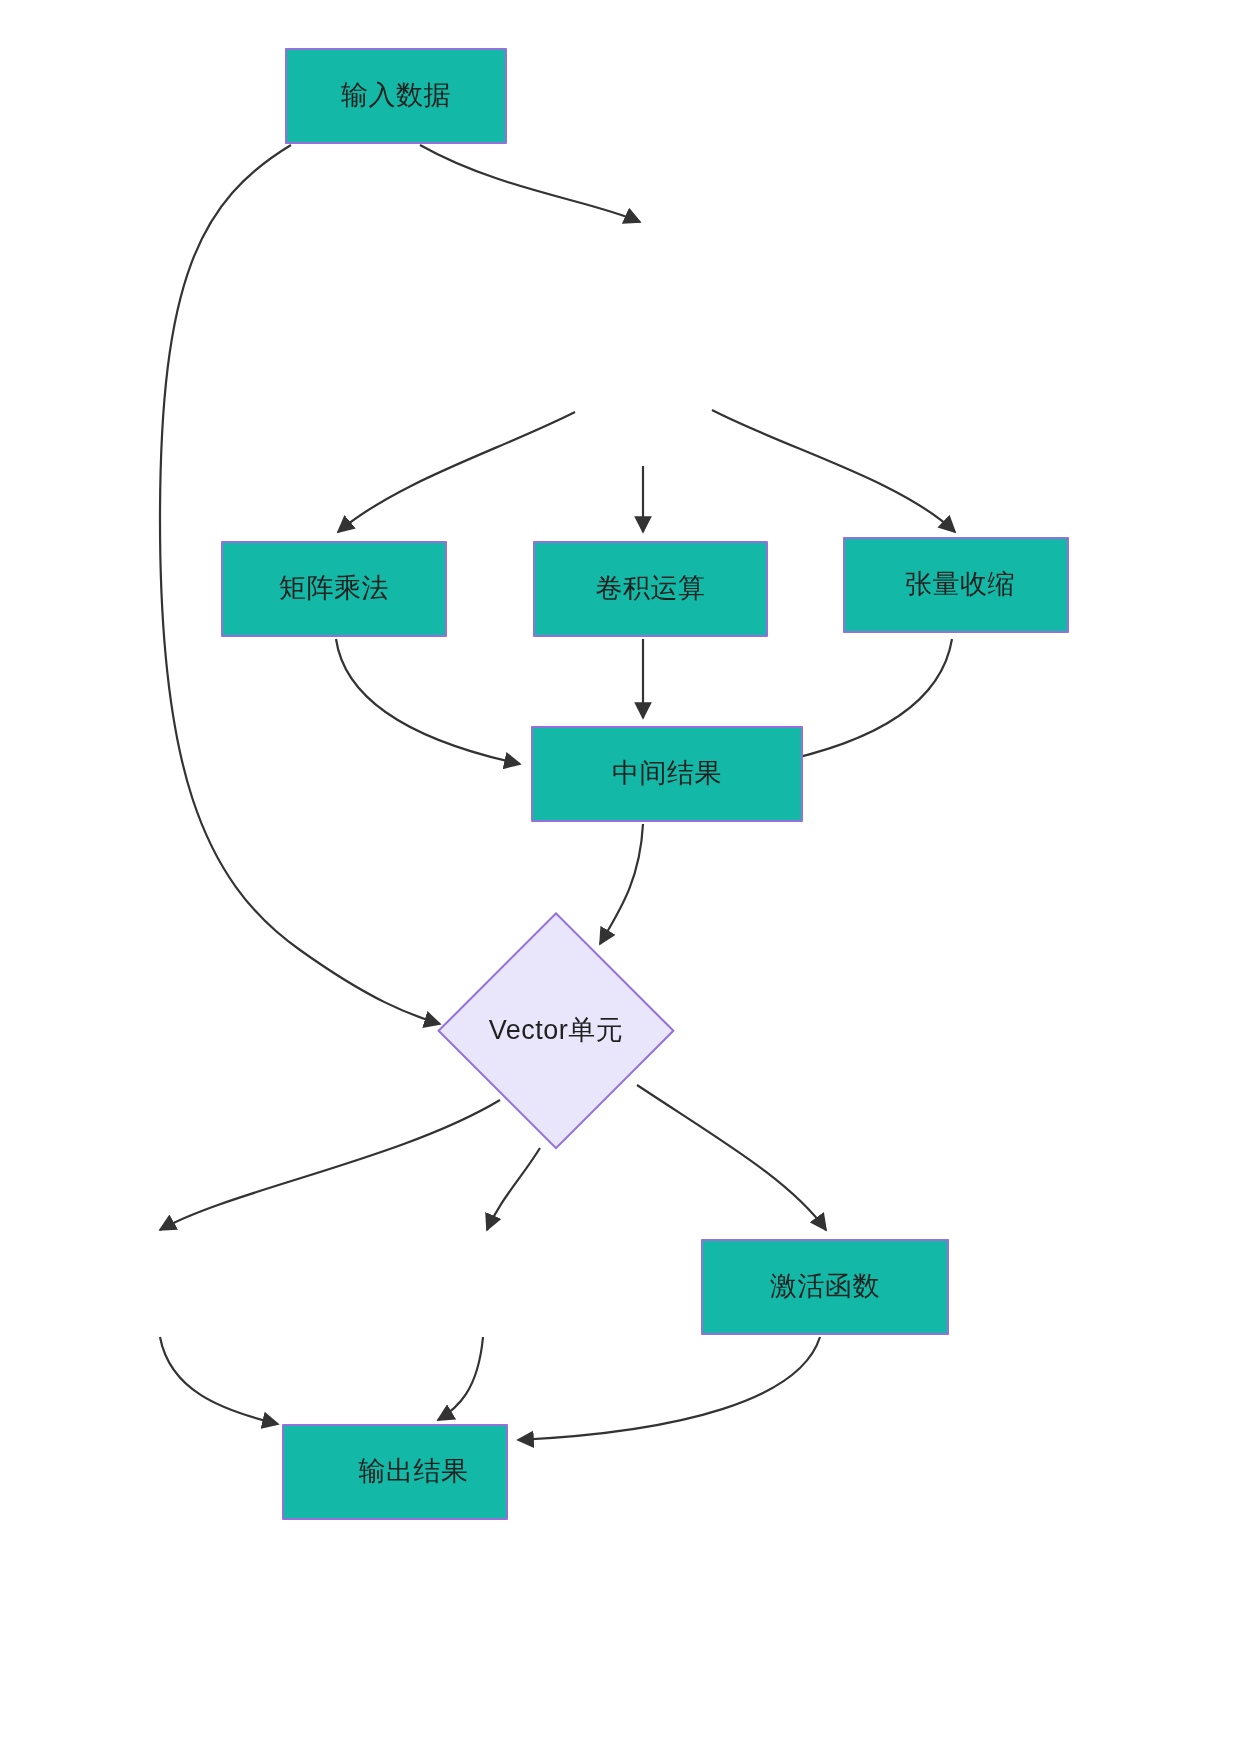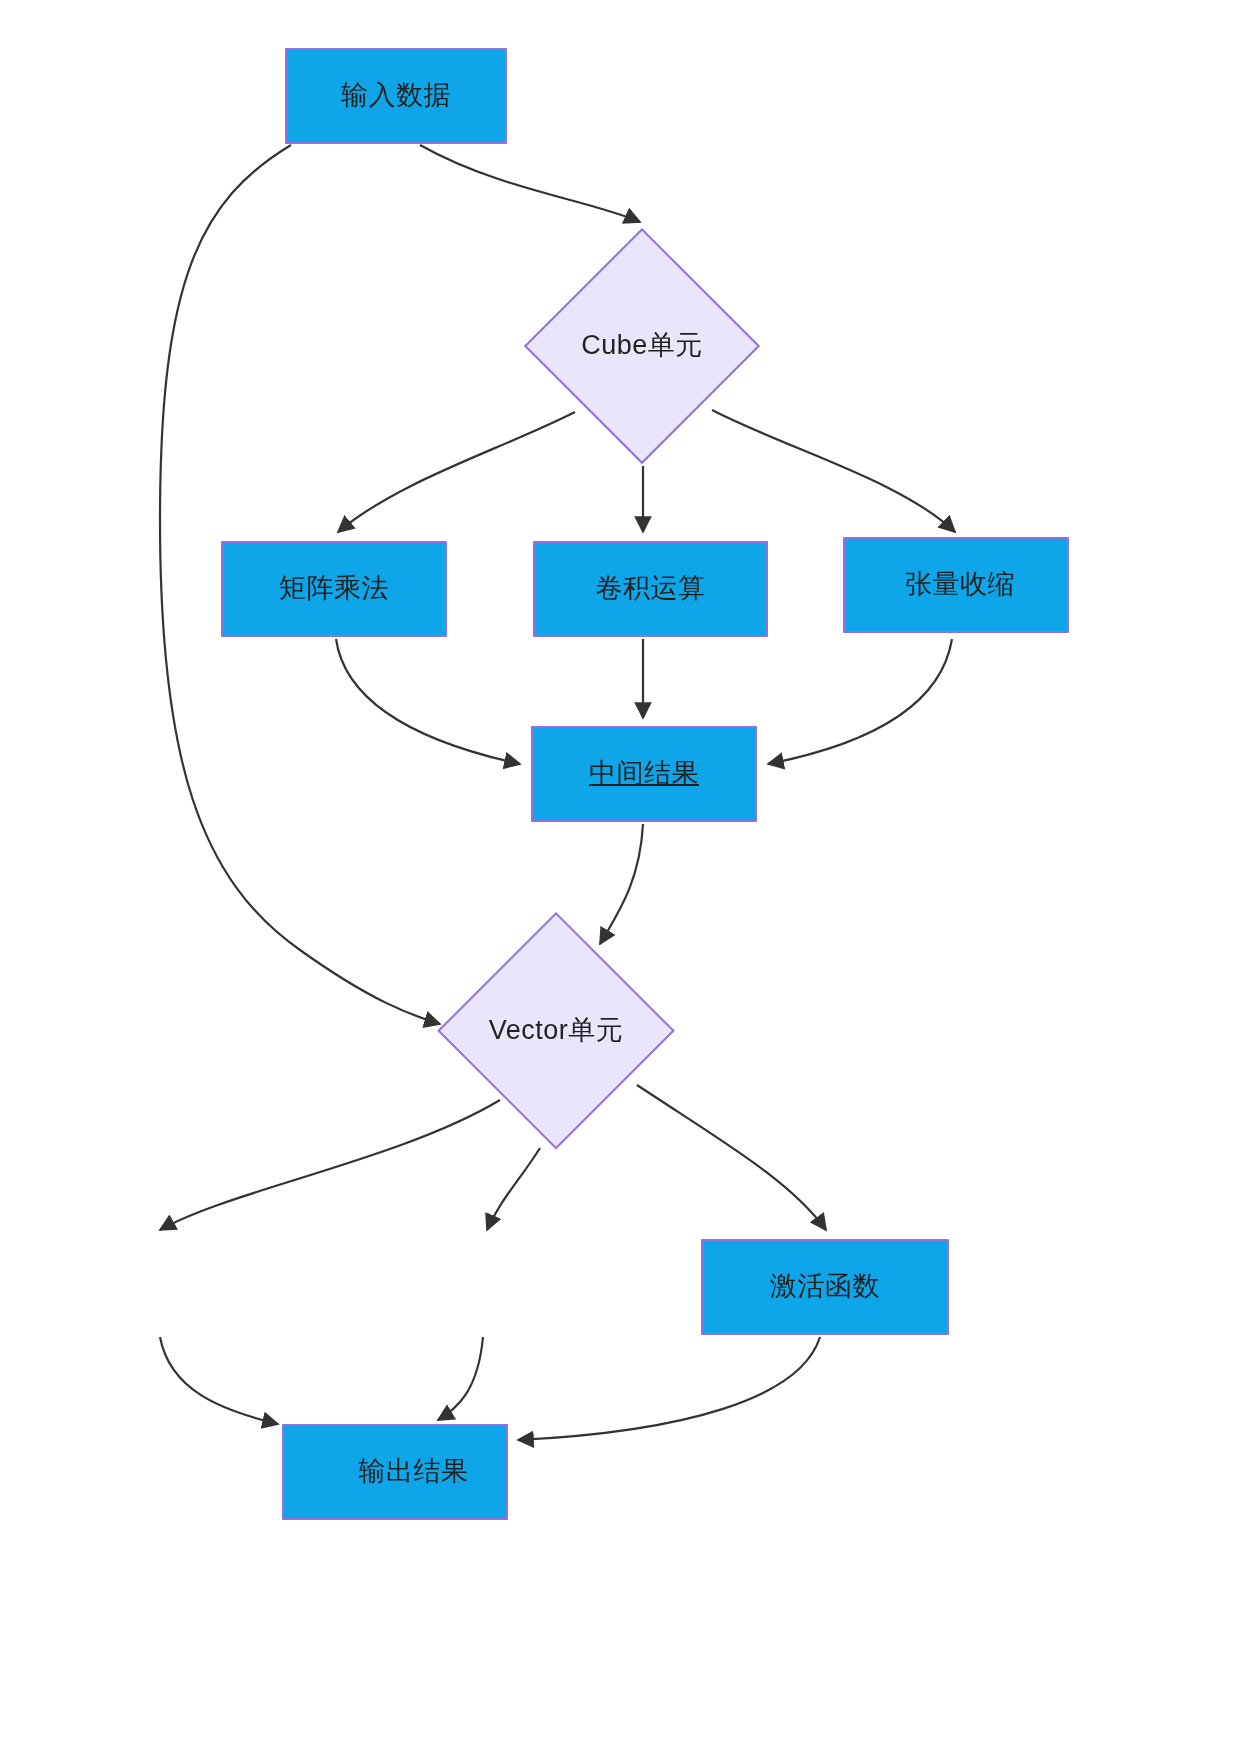--- a/index.html
+++ b/index.html
@@ -31,21 +31,21 @@
     display: flex;
     align-items: center;
     justify-content: center;
     color: #1f2020;
     font-size: 27px;
     letter-spacing: 0.5px;
     white-space: nowrap;
     z-index: 2;
   }
   .node.rect {
-    background: #0ea5e9;
+    background: #14b8a6;
     border: 2px solid #9370db;
     border-radius: 1px;
   }
   .node.diamond {
     background: transparent;
     border: none;
   }
   .diamond .dia-shape {
     position: absolute;
     left: 50%;
@@ -106,38 +106,34 @@
       <path d="M 483 1337 C 478 1390, 458 1408, 438 1420"></path>
 
       <path d="M 820 1337 C 800 1400, 680 1432, 518 1440"></path>
     </g>
   </svg>
 
   <div class="node rect" style="left:285px; top:48px; width:222px; height:96px;">
     <span class="label">输入数据</span>
   </div>
 
-  <div class="node diamond" style="left:524px; top:228px; width:236px; height:236px;">
-    <span class="dia-shape"></span>
-    <span class="label">Cube单元</span>
-  </div>
 
   <div class="node rect" style="left:221px; top:541px; width:226px; height:96px;">
     <span class="label">矩阵乘法</span>
   </div>
 
   <div class="node rect" style="left:533px; top:541px; width:235px; height:96px;">
     <span class="label">卷积运算</span>
   </div>
 
   <div class="node rect" style="left:843px; top:537px; width:226px; height:96px;padding-left:8px;">
     <span class="label">张量收缩</span>
   </div>
 
-  <div class="node rect" style="left:531px; top:726px; width:226px; height:96px;text-decoration:underline;">
+  <div class="node rect" style="left:531px; top:726px; width:272px; height:96px;">
     <span class="label">中间结果</span>
   </div>
 
   <div class="node diamond" style="left:437px; top:912px; width:238px; height:238px;">
     <span class="dia-shape"></span>
     <span class="label">Vector单元</span>
   </div>
 
 
 

